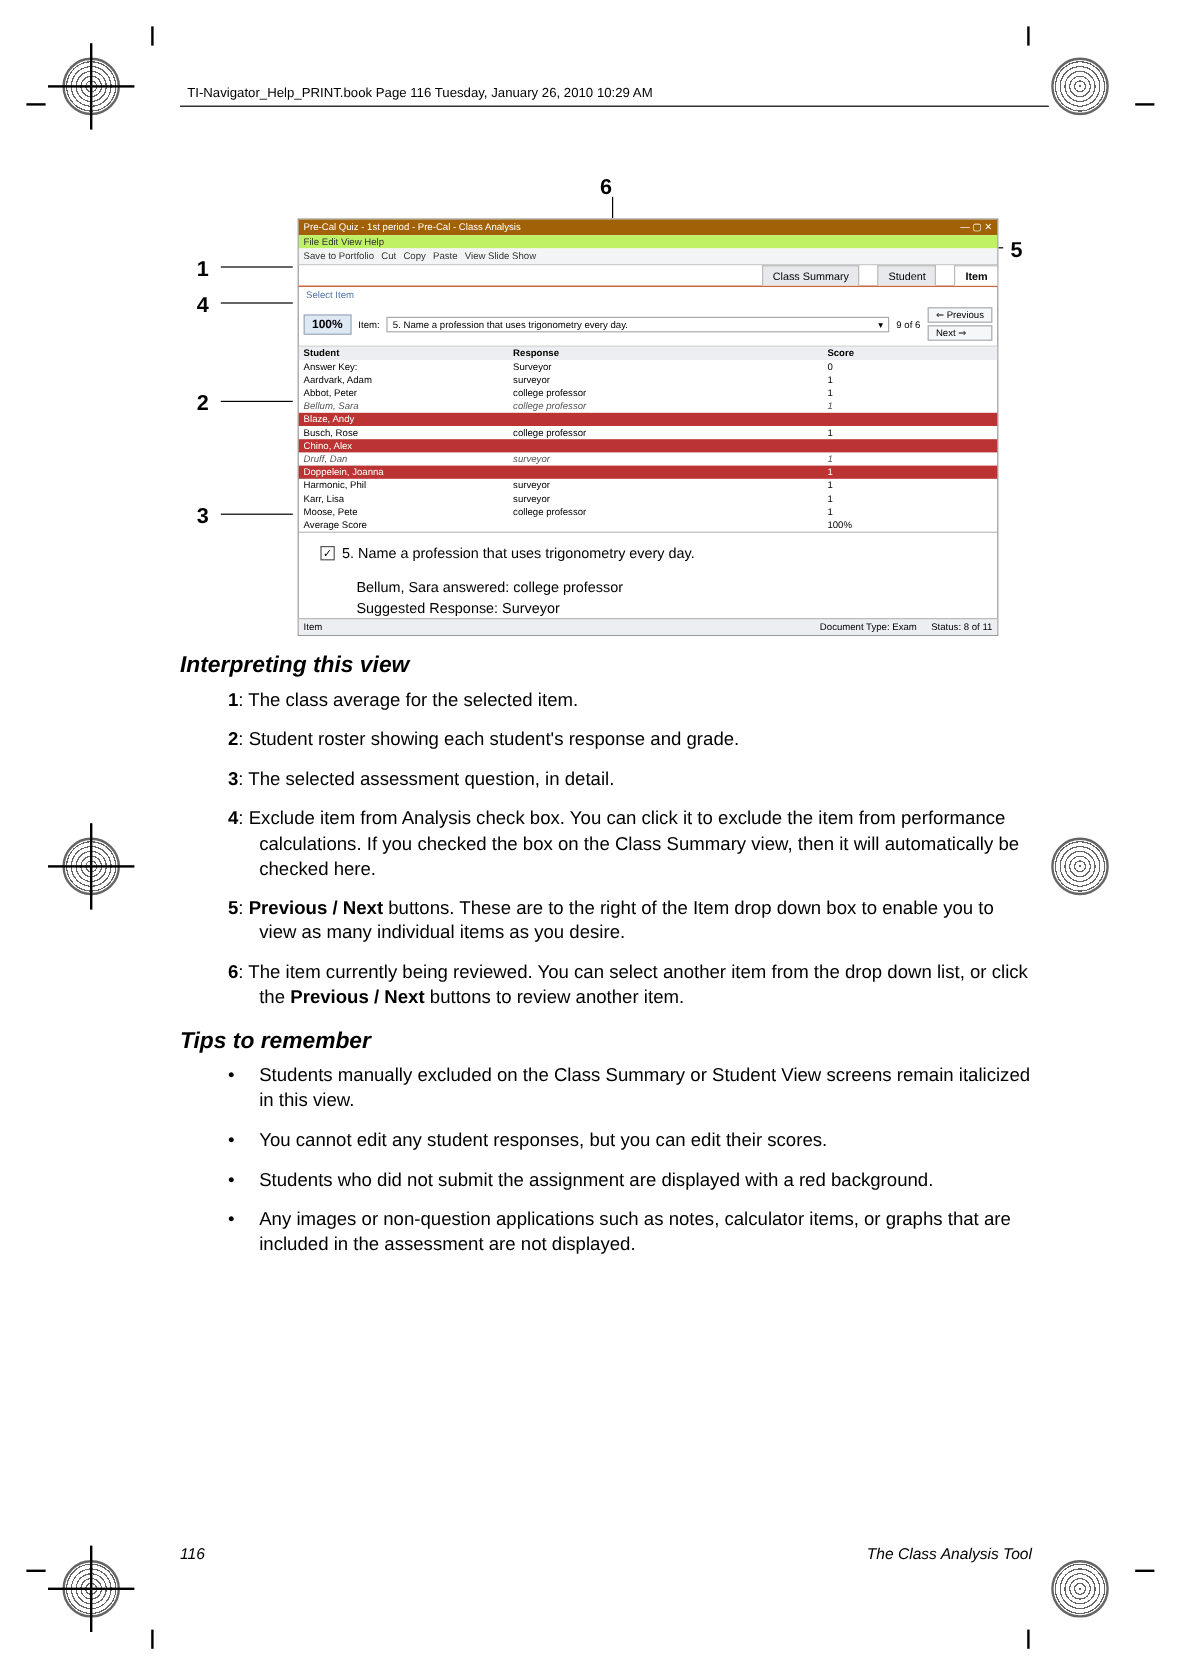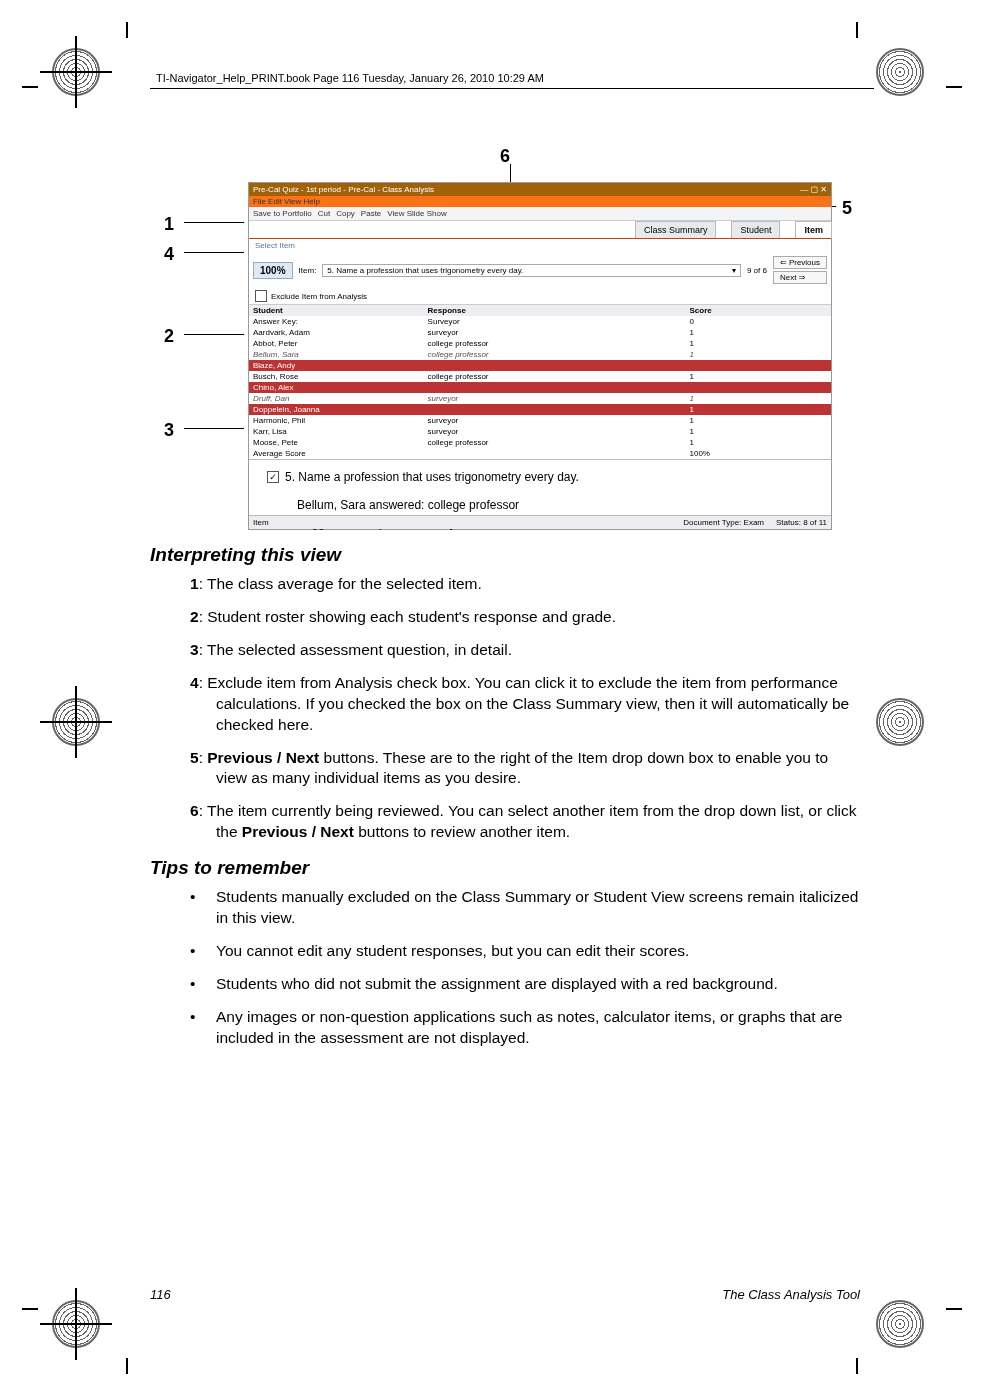--- a/index.html
+++ b/index.html
@@ -47,21 +47,21 @@
   .leader { position:absolute; background:#000; height:1px; }
   .l1 { top:72px; left:34px; width:60px; }
   .l2 { top:184px; left:34px; width:60px; }
   .l3 { top:278px; left:34px; width:60px; }
   .l4 { top:102px; left:34px; width:60px; }
   .l5 { top:56px; right:24px; width:60px; }
   .l6v { position:absolute; top:14px; left:360px; width:1px; height:18px; background:#000; }
 
   .shot { position:absolute; top:32px; left:98px; right:28px; bottom:0; background:#fff; border:1px solid #999; font-size:8px; }
   .titlebar { background:#a16207; color:#fff; padding:2px 4px; display:flex; justify-content:space-between; }
-  .menubar { background:#f97316; padding:1px 4px; color:#333; font-size:8px; }
+  .menubar { background:#bef264; padding:1px 4px; color:#333; font-size:8px; }
   .toolbar { background:#f3f4f6; padding:2px 4px; color:#333; font-size:8px; border-bottom:1px solid #ccc; display:flex; gap:6px; }
   .tabs { display:flex; gap:16px; border-bottom:1px solid #c2410c; font-size:9px;justify-content:flex-end; }
   .tab { padding:3px 8px; background:#e7e9ec; border:1px solid #bbb; border-bottom:none; margin-right:-1px; }
   .tab.active { background:#fff; font-weight:bold; }
   .selrow { display:flex; align-items:center; gap:6px; padding:4px; font-size:8px; }
   .scorebox { background:#dfe8f5; border:1px solid #9ab; padding:2px 6px; font-weight:bold; font-size:10px; }
   .itemdrop { flex:1; background:#fff; border:1px solid #aaa; padding:1px 4px; font-size:8px; display:flex; justify-content:space-between; }
   .navbtns { display:flex; gap:2px;flex-direction:column; }
   .navbtn { border:1px solid #aaa; background:#f6f7f9; padding:1px 6px; font-size:8px; }
   .chkrow { padding:2px 6px; font-size:8px; display:flex; align-items:center; gap:4px; }
@@ -174,24 +174,20 @@
           <div class="itemdrop">
             <span>5. Name a profession that uses trigonometry every day.</span>
             <span>▾</span>
           </div>
           <span>9 of 6</span>
           <div class="navbtns">
             <div class="navbtn">⇐ <span>Previous</span></div>
             <div class="navbtn"><span>Next</span> ⇒</div>
           </div>
         </div>
-        <div class="chkrow">
-          <span class="chk"></span>
-          <span>Exclude Item from Analysis</span>
-        </div>
         <div class="roster">
           <div class="rhead">
             <div class="rcell1">Student</div>
             <div class="rcell2">Response</div>
             <div class="rcell3">Score</div>
           </div>
           <div id="roster-body">
               <div class="rrow">
                 <div class="rcell1">Answer Key:</div>
                 <div class="rcell2">Surveyor</div>

